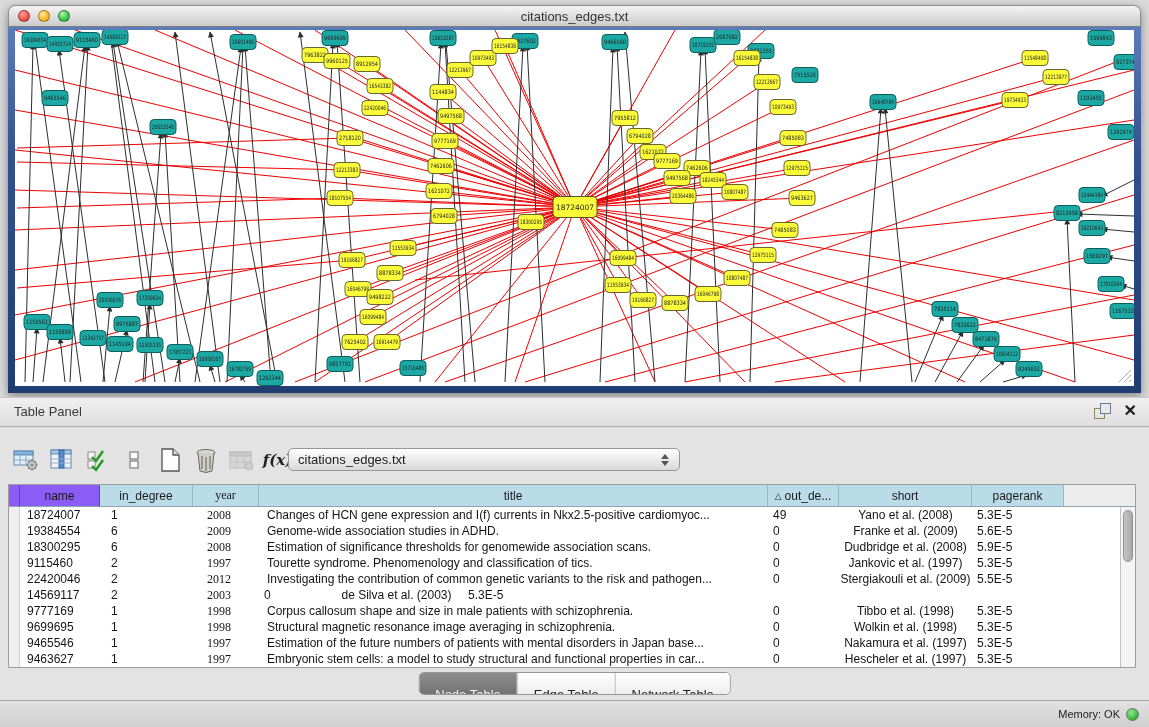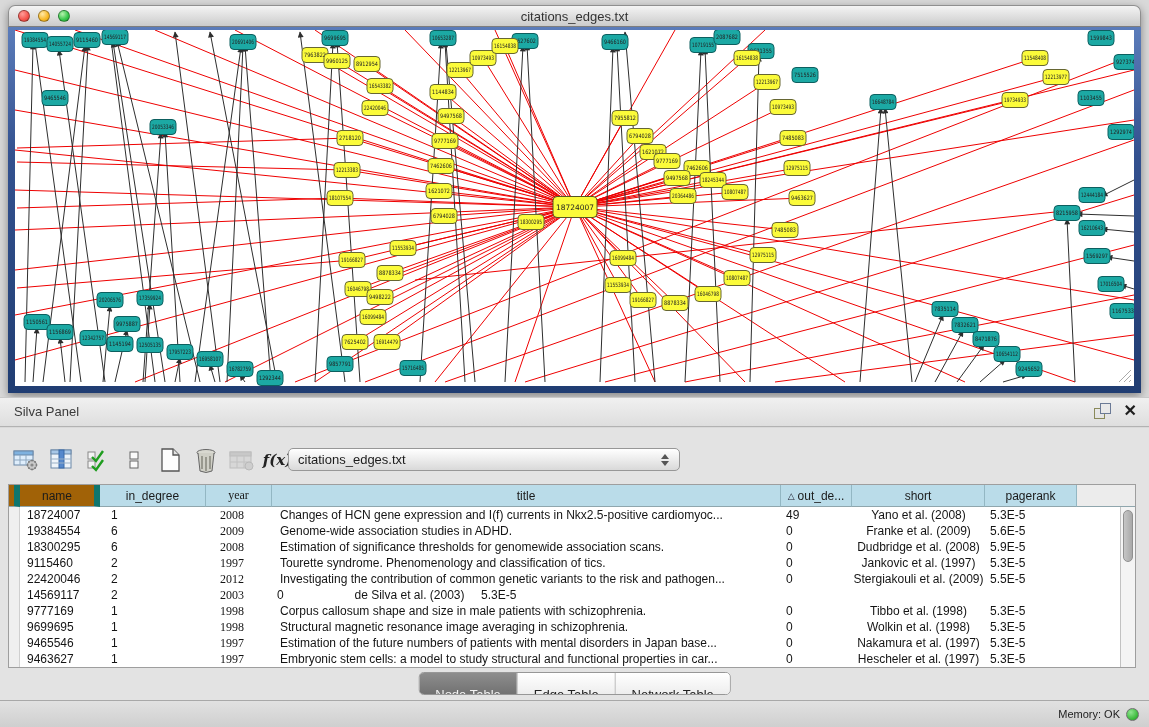--- a/index.html
+++ b/index.html
@@ -40,25 +40,25 @@
   .dd-arrows{width:20px;display:flex;flex-direction:column;align-items:center;gap:2px;padding-right:4px;}
   .dd-arrows i{display:block;width:0;height:0;border-left:4px solid transparent;border-right:4px solid transparent;}
   .dd-arrows .up{border-bottom:5px solid #555;}
   .dd-arrows .down{border-top:5px solid #555;}
   
   .twrap{position:absolute;left:8px;top:56px;width:1128px;height:184px;background:#fff;
          border:1px solid #9e9e9e;box-sizing:border-box;overflow:hidden;}
   .thead{display:flex;height:22px;font-size:12px;color:#1b1b1b;}
   .th{box-sizing:border-box;border-right:1px solid #93b7c3;border-bottom:1px solid #8fa6ad;
       background:#badce9;display:flex;align-items:center;justify-content:center;gap:3px;white-space:nowrap;overflow:hidden;}
-  .th.gray{background:#a16207;border-right:6px solid #0f766e;}
+  .th.gray{background:#8b5cf6;border-right:1px solid #0f766e;}
   .sortmark{font-size:9px;color:#223;}
   .c-corner{width:11px;flex:none;}
   .c-name{width:80px;flex:none;}
-  .c-indeg{width:106px;flex:none;}
+  .c-indeg{width:93px;flex:none;}
   .c-year{width:66px;flex:none;font-family:Liberation Serif, serif;}
   .c-title{width:509px;flex:none;}
   .c-out{width:71px;flex:none;}
   .c-short{width:133px;flex:none;}
   .c-page{width:92px;flex:none;align-items:center;}
   .c-fill{flex:1;}
   .th.c-fill{background:#ececec;border-right:none;}
   .tbody{position:absolute;left:0;top:22px;right:15px;bottom:0;overflow:hidden;}
   .trow{display:flex;height:16px;font-size:12px;color:#141414;background:#fff;}
   .cell{box-sizing:border-box;white-space:nowrap;overflow:hidden;line-height:16px;}
@@ -651,21 +651,21 @@
               <rect x="538" y="166.5" width="44" height="21" rx="4" fill="#FBFB3A" stroke="#555522" stroke-width="1"></rect>
               <text x="560" y="179.7" text-anchor="middle" font-size="7.5" font-family="DejaVu Sans, sans-serif" fill="#222" textLength="38" lengthAdjust="spacingAndGlyphs">18724007</text>
             </g>
             <path d="M1104 352 L1116 340 M1109 352 L1116 345 M1114 352 L1116 350" stroke="#aaa" stroke-width="1" fill="none"></path>
           </svg>
       </div>
     </div>
   </div>
 
   <div class="tp-bar">
-    <div class="tp-title">Silva Panel</div>
+    <div class="tp-title">Table Panel</div>
     <div class="tp-icons">
       <div class="float-ic">
           <span class="sq1"></span>
           <span class="sq2"></span>
         </div>
       <div class="close-ic">✕</div>
     </div>
   </div>
 
   <div class="main">

